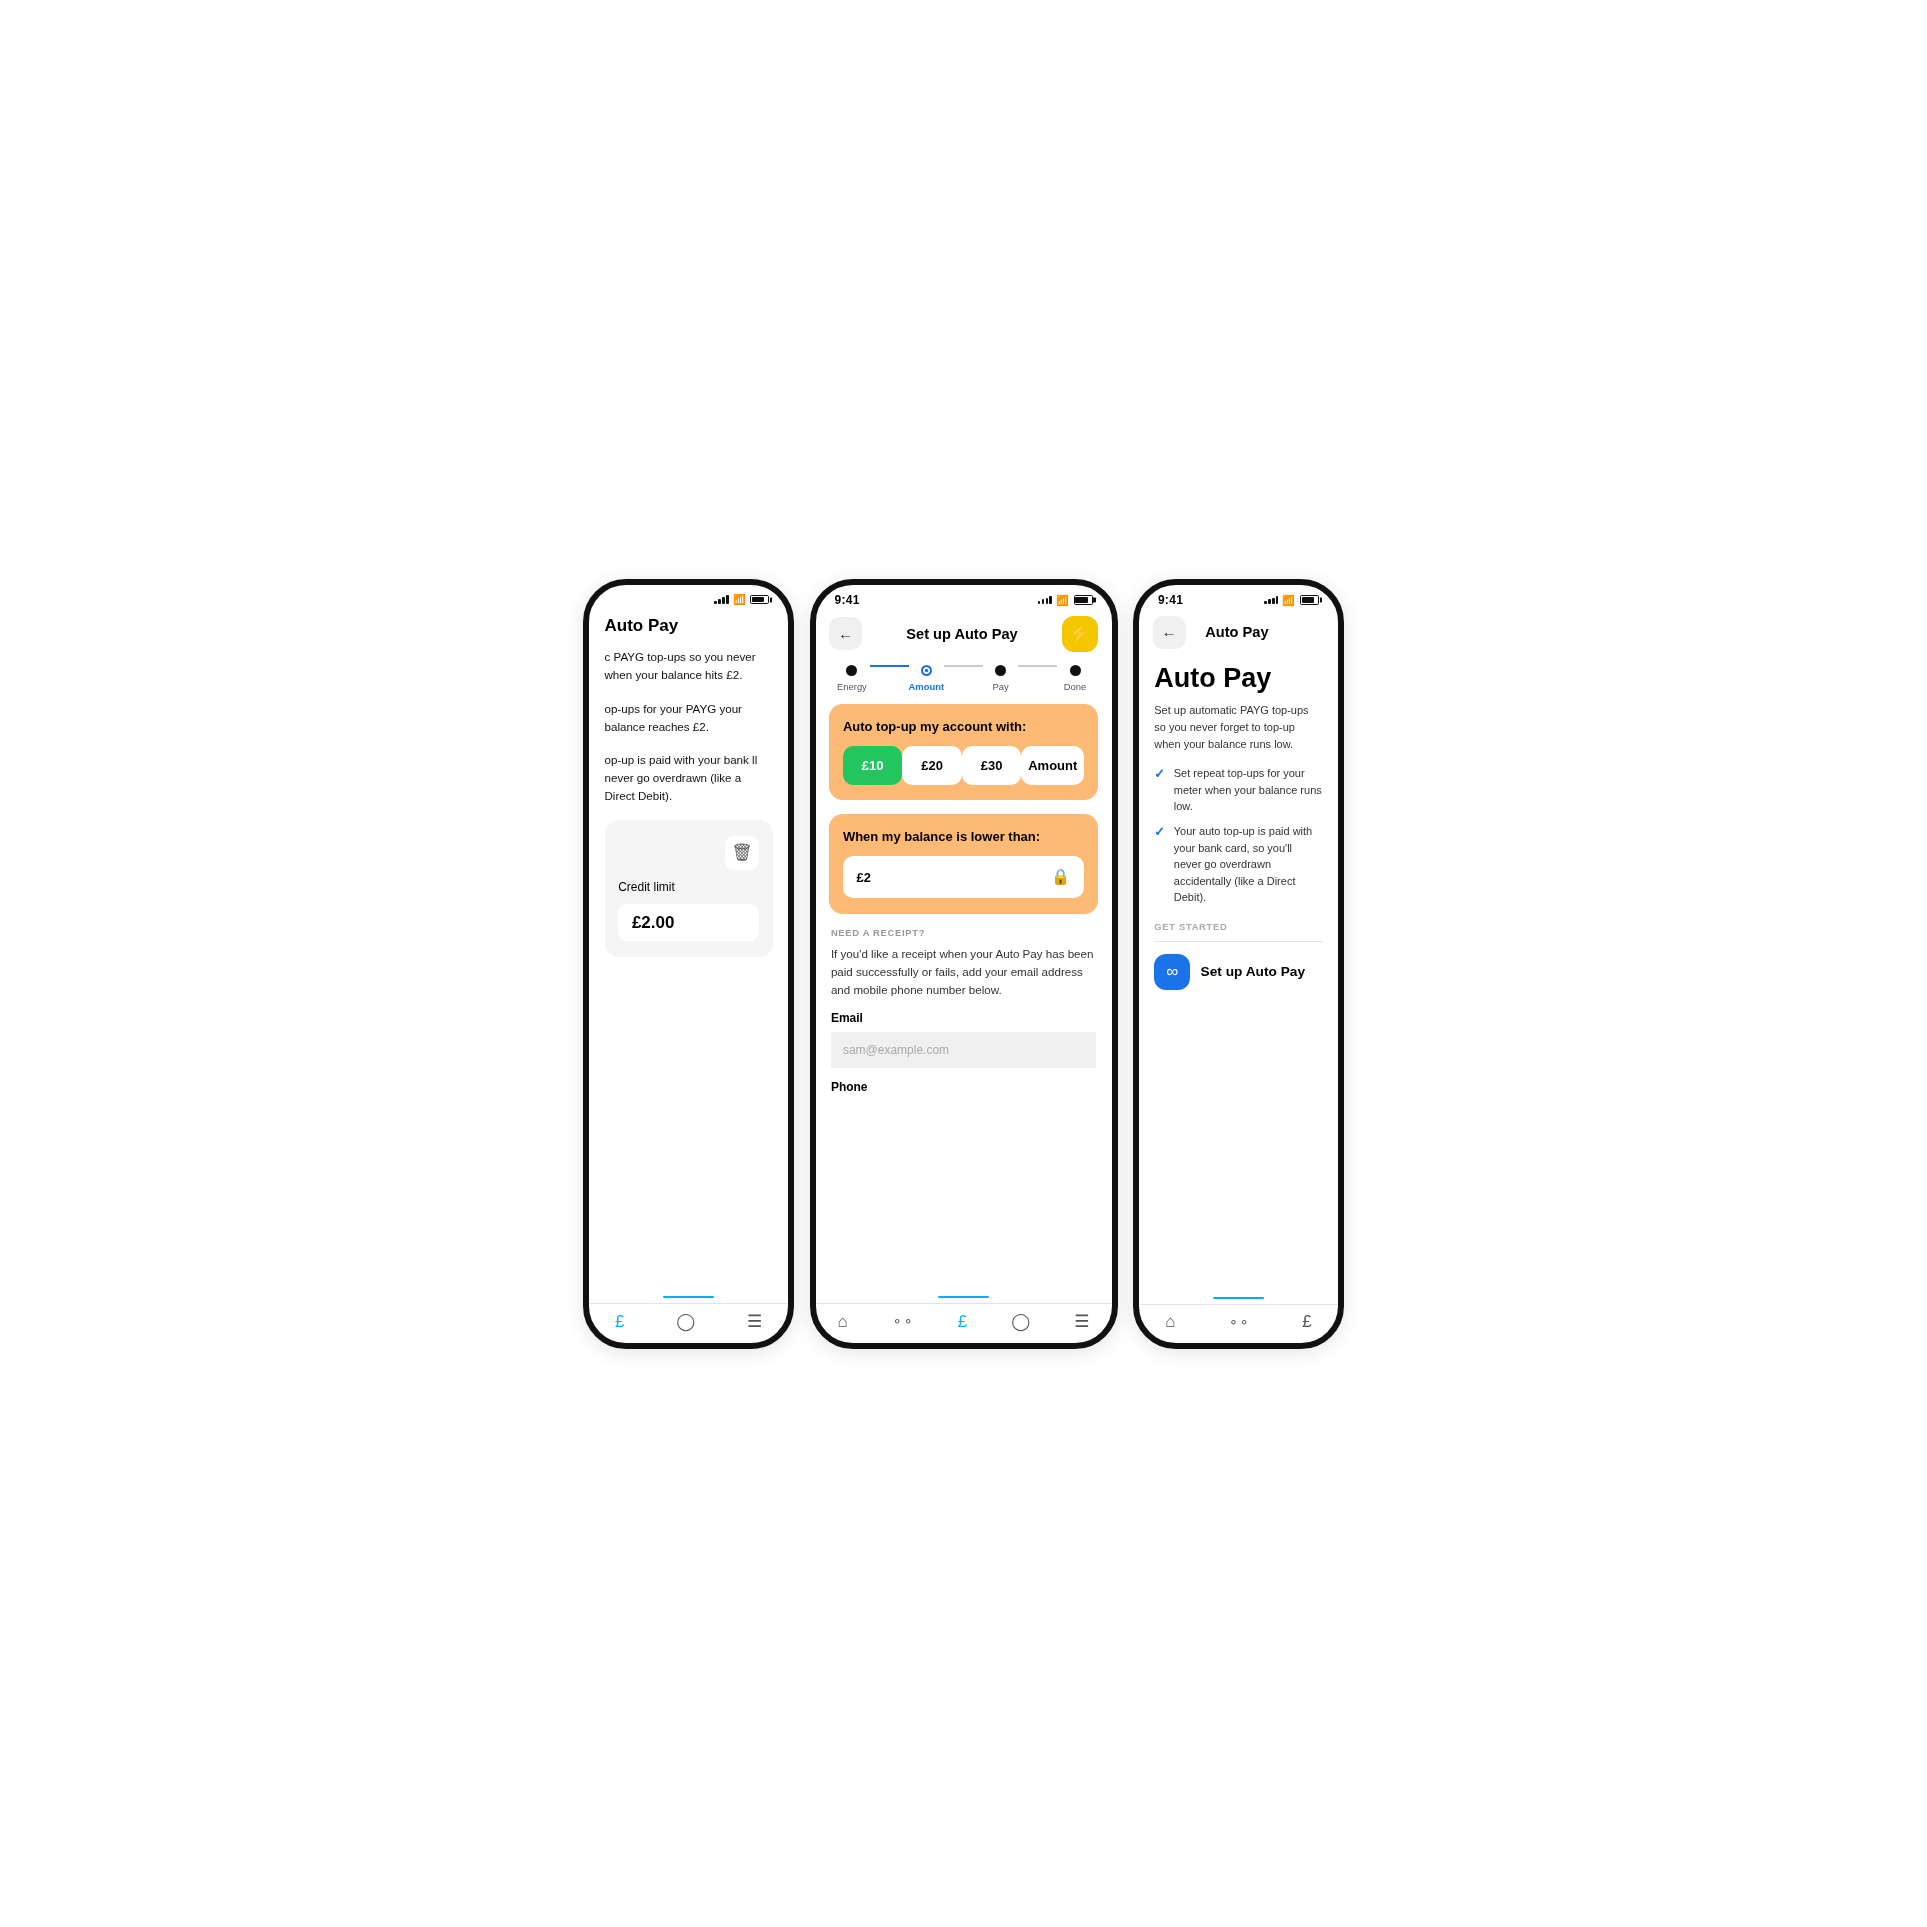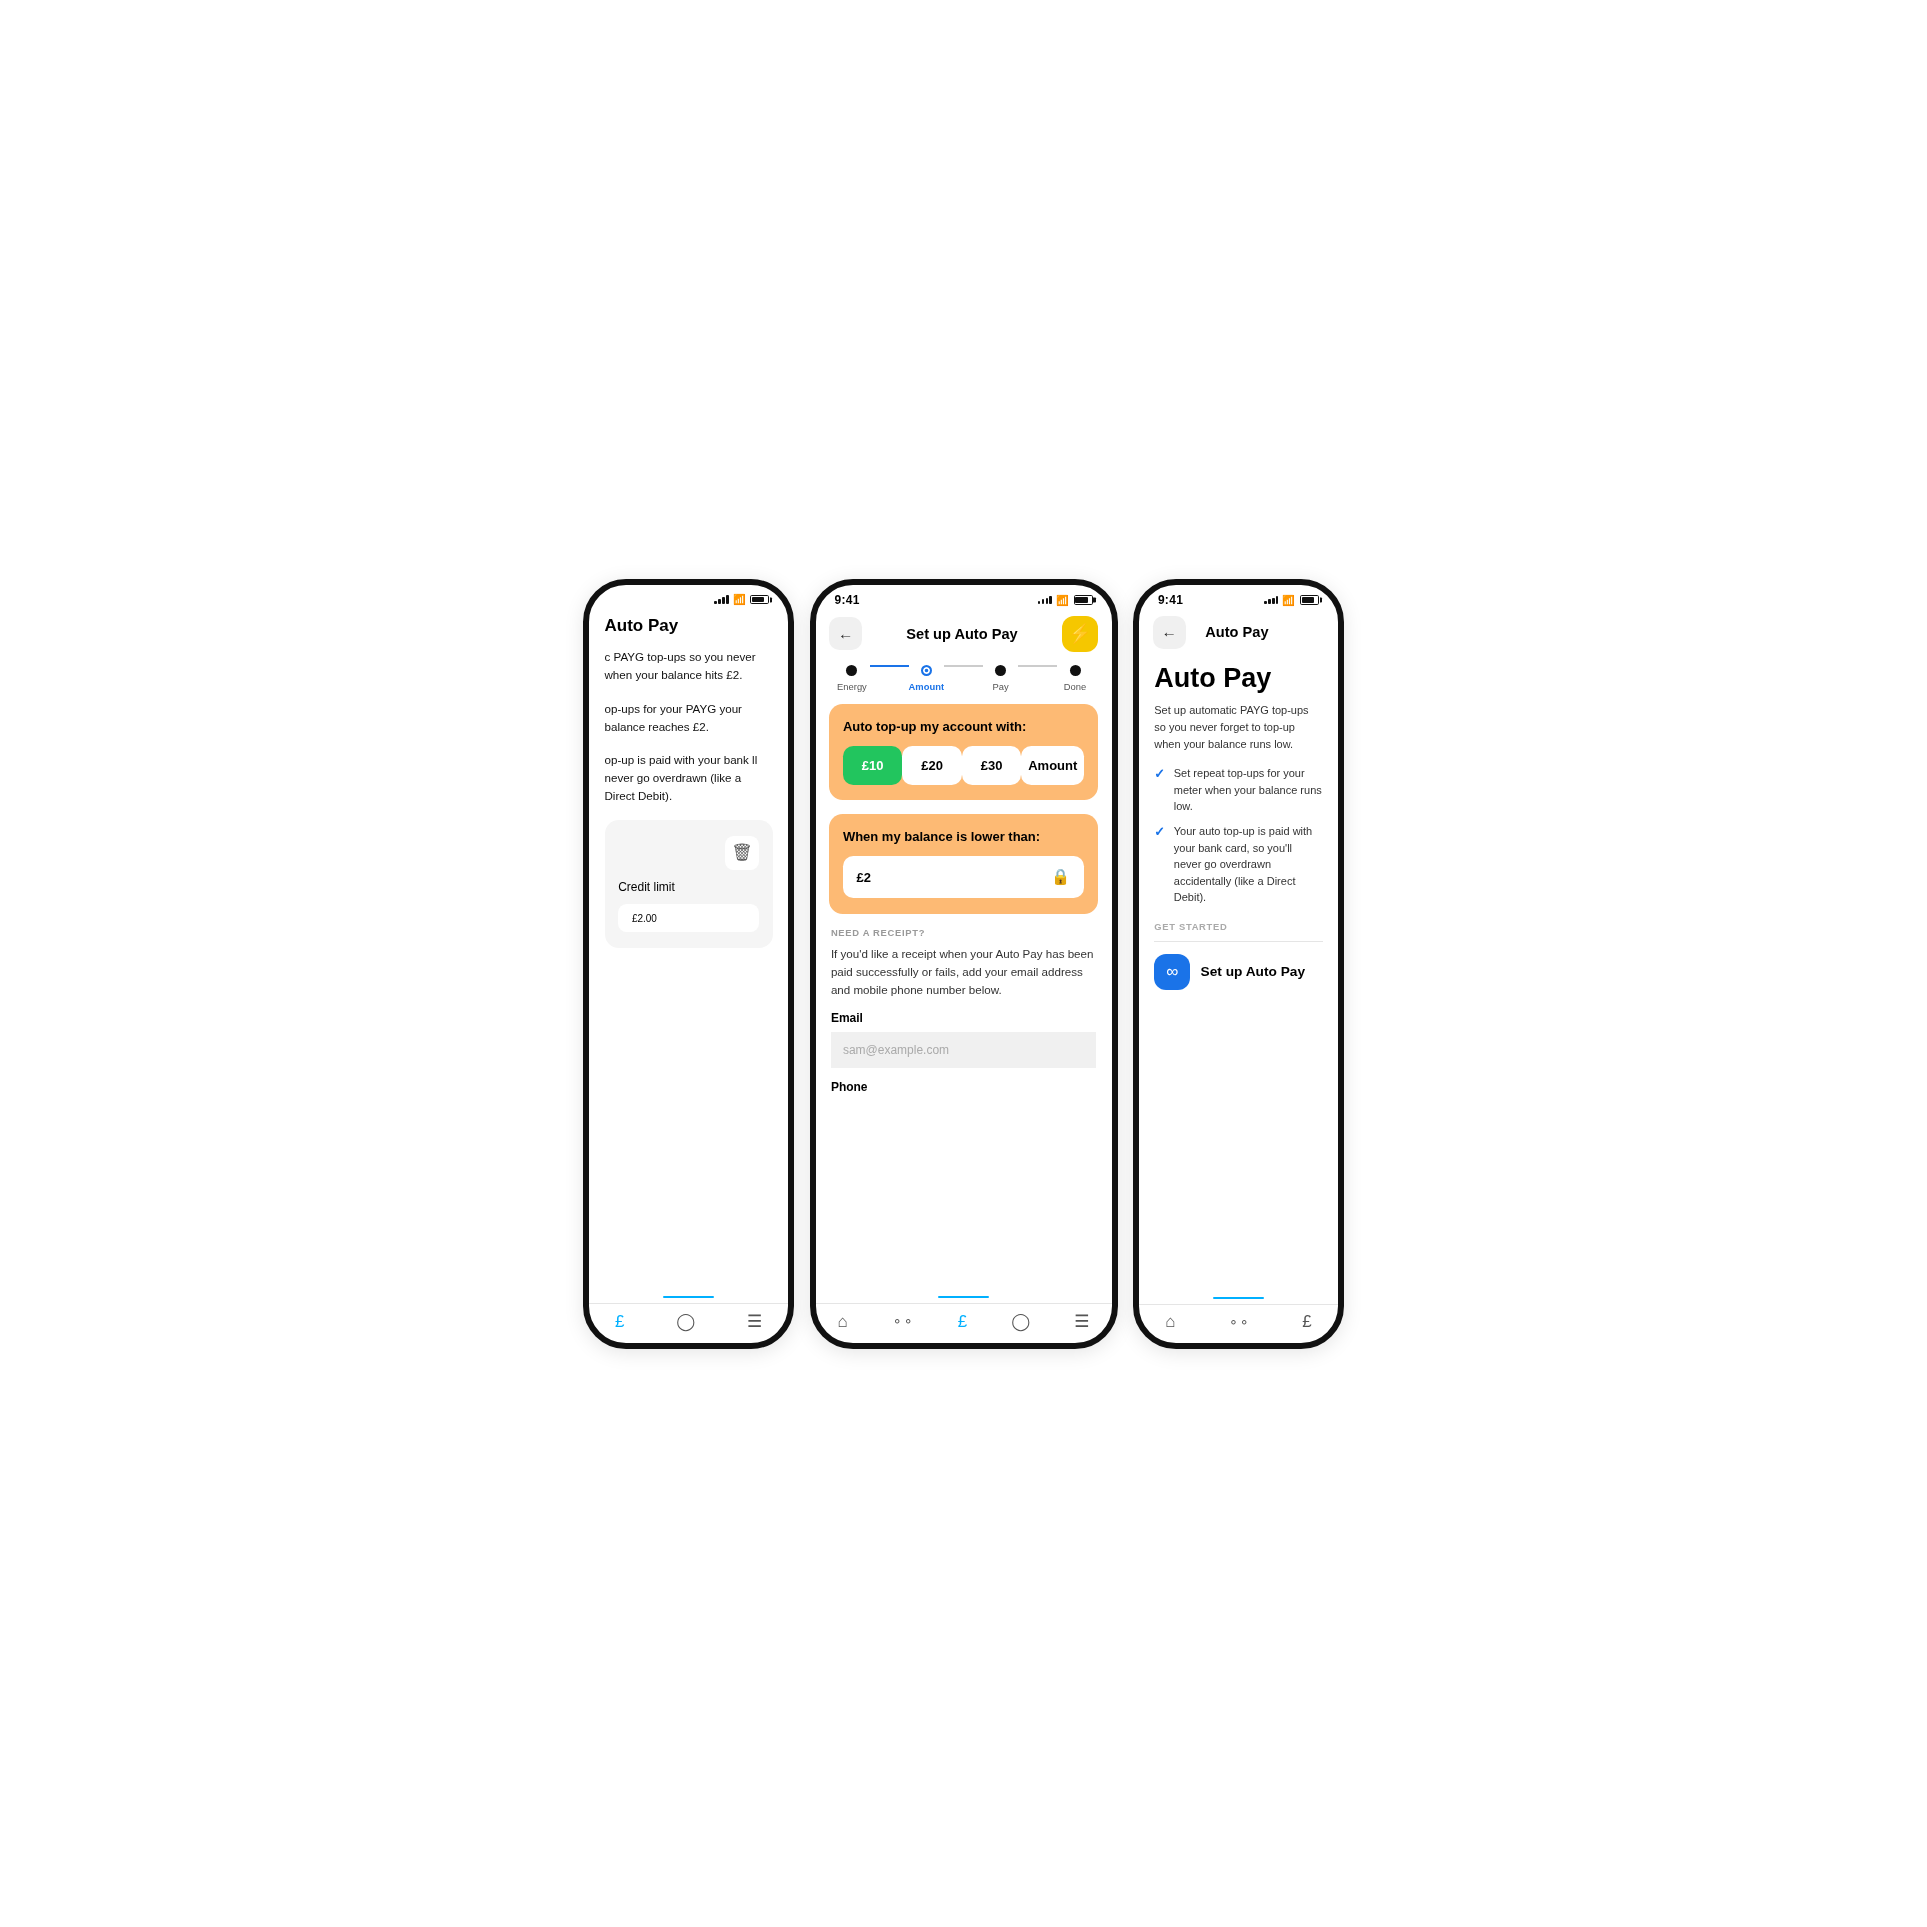--- a/index.html
+++ b/index.html
@@ -118,22 +118,22 @@
     }
     .credit-label {
       font-size: 12px;
       font-weight: 400;
       align-self: flex-start;
     }
     .credit-value-box {
       background: #fff;
       border-radius: 8.6px;
       padding: 8.6px 13.7px;
-      font-size: 10px;
-      font-weight: 400;
+      font-size: 17px;
+      font-weight: 700;
       align-self: stretch;
       text-align: left;
     }
 
     
     .bottom-nav {
       border-top: 0.9px solid #e5e5e5;
       padding: 6.8px 0 10.3px 0;
       display: flex;
       justify-content: space-around;

